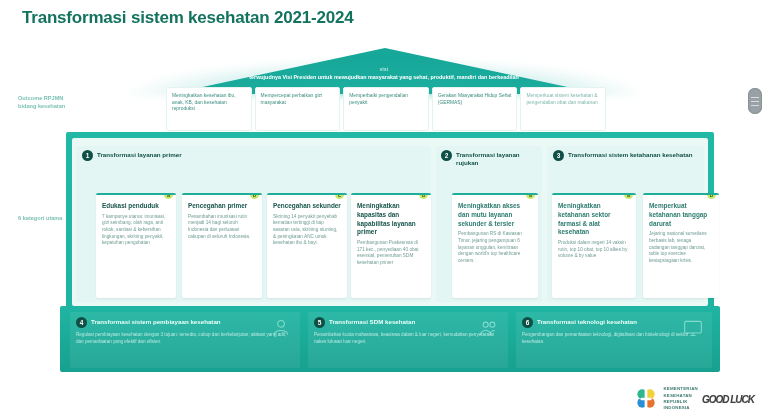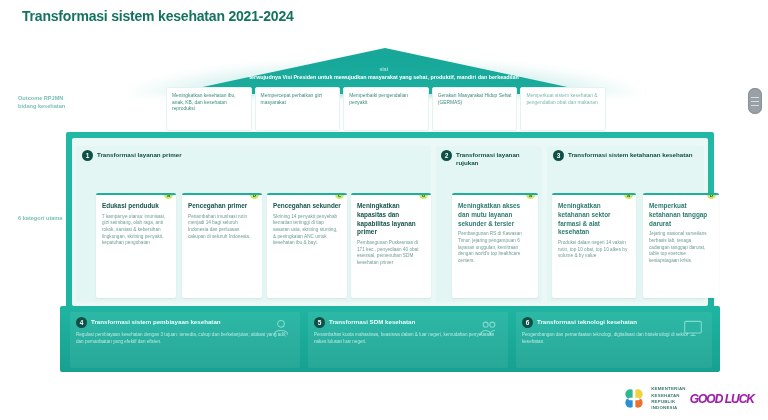--- a/index.html
+++ b/index.html
@@ -11,21 +11,21 @@
   }
   #stage {
     position: relative;
     width: 768px; height: 420px;
     background: #ffffff;
   }
 
   
   .page-title {
     position: absolute; left: 22px; top: 8px;
-    font-size: 14px; font-weight: bold; color: #13735f;
+    font-size: 17px; font-weight: bold; color: #13735f;
     letter-spacing: -0.2px;
   }
   .page-subtitle {
     position: absolute; left: 22px; top: 32px;
     font-size: 11px; color: #5aa99a;
   }
 
   
   .roof-wrap {
     position: absolute; left: 0px; top: 48px;
@@ -209,21 +209,21 @@
   .logo-wrap {
     position: absolute; right: 14px; bottom: 8px;
     display: flex; align-items: center; gap: 4px;
   }
   .logo-mark { width: 26px; height: 26px; }
   .logo-text {
     font-size: 4.4px; font-weight: bold; line-height: 1.45;
     color: #3c7a70; letter-spacing: .2px;
   }
   .goodluck {
-    font-size: 12px; font-weight: bold; color: #a21caf;
+    font-size: 10px; font-weight: bold; color: #404040;
     font-style: italic; letter-spacing: -1px;
     text-shadow: 0 0 1px #ccc;
   }
 
   
   .side-handle {
     position: absolute; right: 6px; top: 88px;
     width: 14px; height: 26px;
     background: #9aa1a6; border-radius: 7px;
     box-shadow: inset 0 0 0 1px #8b9296;

